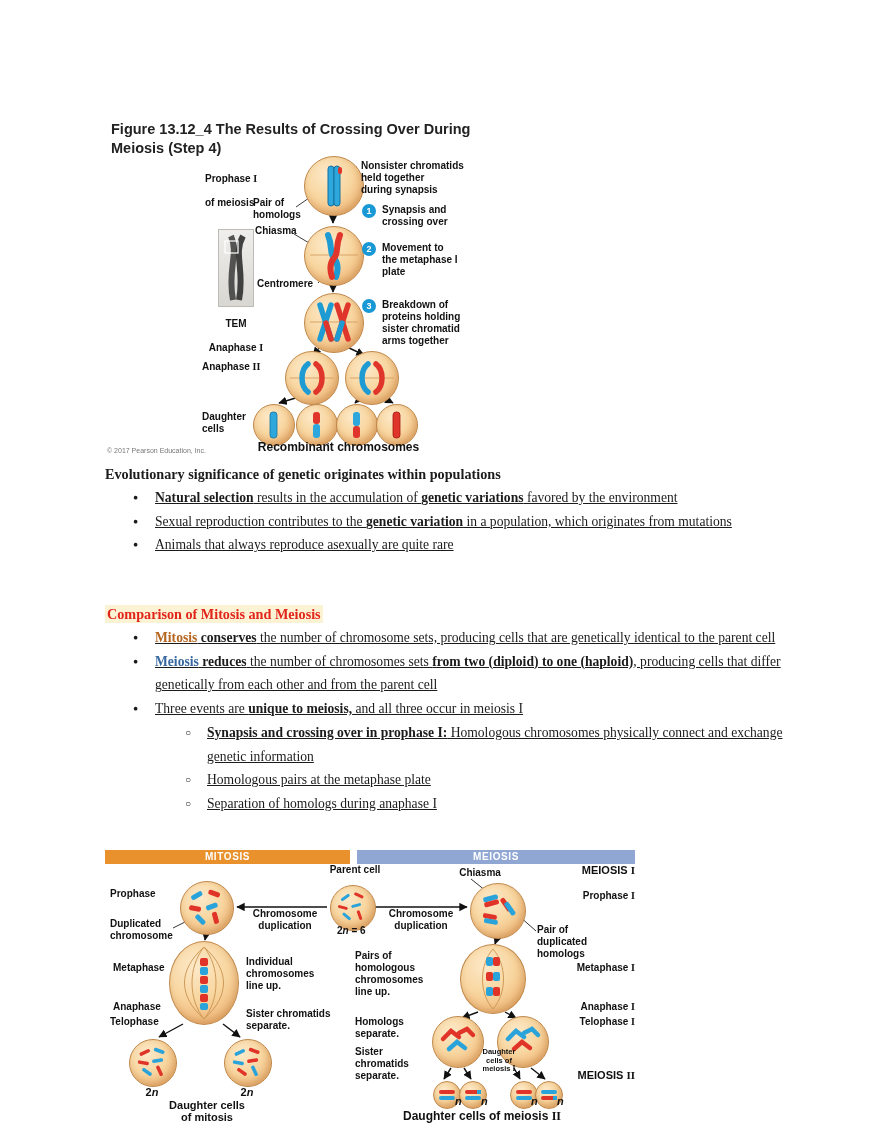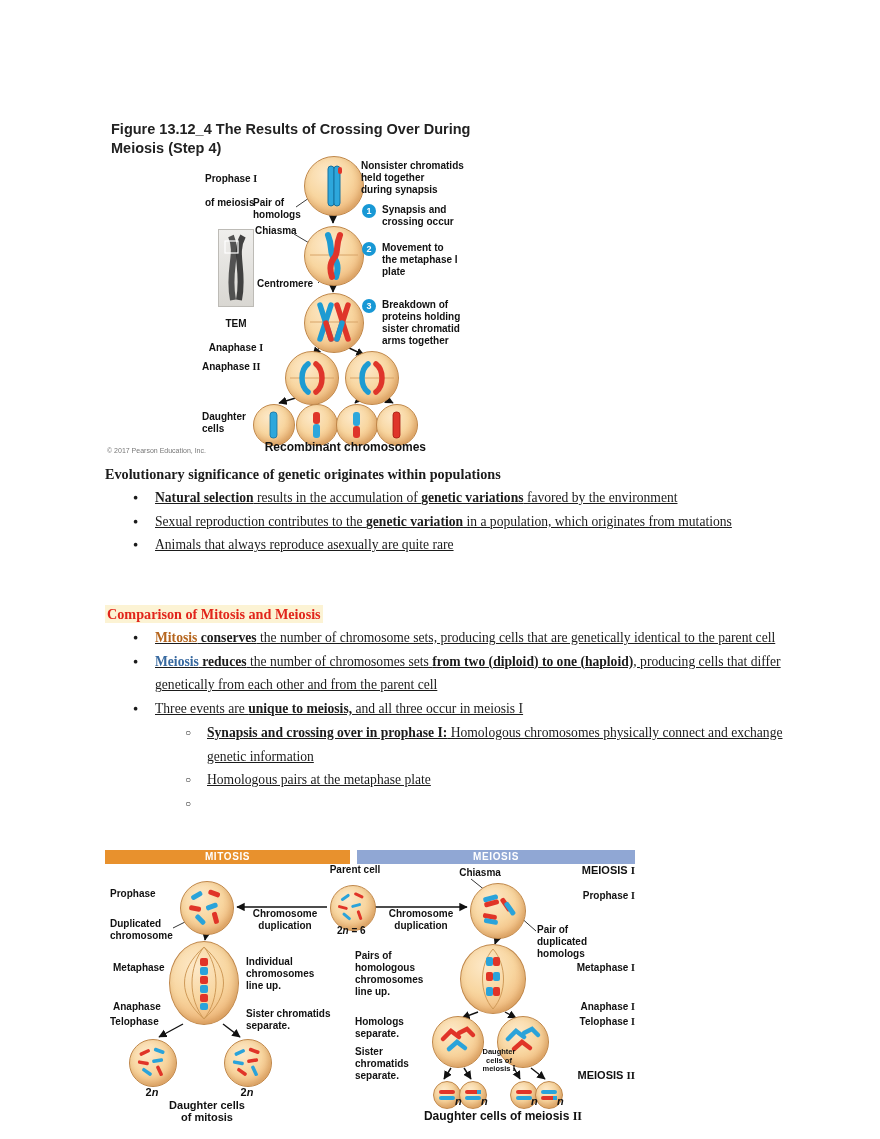--- a/index.html
+++ b/index.html
@@ -33,21 +33,21 @@
   .overlay{position:absolute;left:0;top:0;}
   .chrom{position:absolute;left:0;top:0;}
   .tem{position:absolute;background:linear-gradient(180deg,#efeeec,#d9d7d2);border:1px solid #bdbbb6;}
   .badge{position:absolute;width:14px;height:14px;border-radius:50%;background:#1898d5;
          color:#fff;font-family:"Liberation Sans",sans-serif;font-weight:bold;font-size:9px;
          line-height:14px;text-align:center;}
   .bar{position:absolute;height:14px;font-family:"Liberation Sans",sans-serif;font-weight:bold;
        font-size:10px;line-height:14px;letter-spacing:.6px;color:#fff;text-align:center;}
   .small7{font-size:7.5px;line-height:8.5px;}
   .fs11{font-size:11px;}
-  .fs12{font-size:12px;line-height:13px;text-align:right;}
+  .fs12{font-size:12px;line-height:13px;}
   .copyright{position:absolute;font-family:"Liberation Sans",sans-serif;font-size:7px;color:#777;}
   .ital{font-style:italic;}
 </style>
 </head>
 <body>
 
 <div class="fig" style="left:105px;top:120px;width:420px;height:340px;">
   <div class="fig-title" style="left:6px;top:0;">Figure 13.12_4 The Results of Crossing Over During
 Meiosis (Step 4)</div>
 
@@ -168,21 +168,21 @@
     <div><span>Anaphase </span><span class="rn">I</span></div>
   </div>
   <div class="fig-label" style="left:97px;top:241px;"><span>Anaphase </span><span class="rn">II</span></div>
   <div class="fig-label" style="left:97px;top:291px;">Daughter
 cells</div>
   <div class="fig-label ctr fs12" style="left:146px;top:321px;width:175px;">Recombinant chromosomes</div>
   <div class="copyright" style="left:2px;top:327px;">© 2017 Pearson Education, Inc.</div>
 
   <div class="badge" style="left:257px;top:84px;">1</div>
   <div class="fig-label" style="left:277px;top:84px;">Synapsis and
-crossing occur</div>
+crossing over</div>
   <div class="badge" style="left:257px;top:122px;">2</div>
   <div class="fig-label" style="left:277px;top:122px;">Movement to
 the metaphase I
 plate</div>
   <div class="badge" style="left:257px;top:179px;">3</div>
   <div class="fig-label" style="left:277px;top:179px;">Breakdown of
 proteins holding
 sister chromatid
 arms together</div>
 </div>
@@ -220,20 +220,21 @@
   <div class="row l2">
     <span class="m">○</span>
     <div class="bt"><span class="bd">Synapsis and crossing over in prophase I:</span><span> Homologous chromosomes physically connect and exchange genetic information</span></div>
   </div>
   <div class="row l2">
     <span class="m">○</span>
     <div class="bt"><span>Homologous pairs at the metaphase plate</span></div>
   </div>
   <div class="row l2">
     <span class="m">○</span>
+    <div class="bt"><span>Separation of homologs during anaphase I</span></div>
   </div>
 </div>
 
 <div class="fig" style="left:105px;top:848px;width:540px;height:291px;">
   <div class="bar" style="left:0;top:2px;width:245px;background:#e8912d;">MITOSIS</div>
   <div class="bar" style="left:252px;top:2px;width:278px;background:#90a7d4;">MEIOSIS</div>
 
   <svg class="overlay" width="540" height="291">
     <defs>
       <marker id="ah2" markerWidth="7" markerHeight="7" refX="5.5" refY="3" orient="auto">

